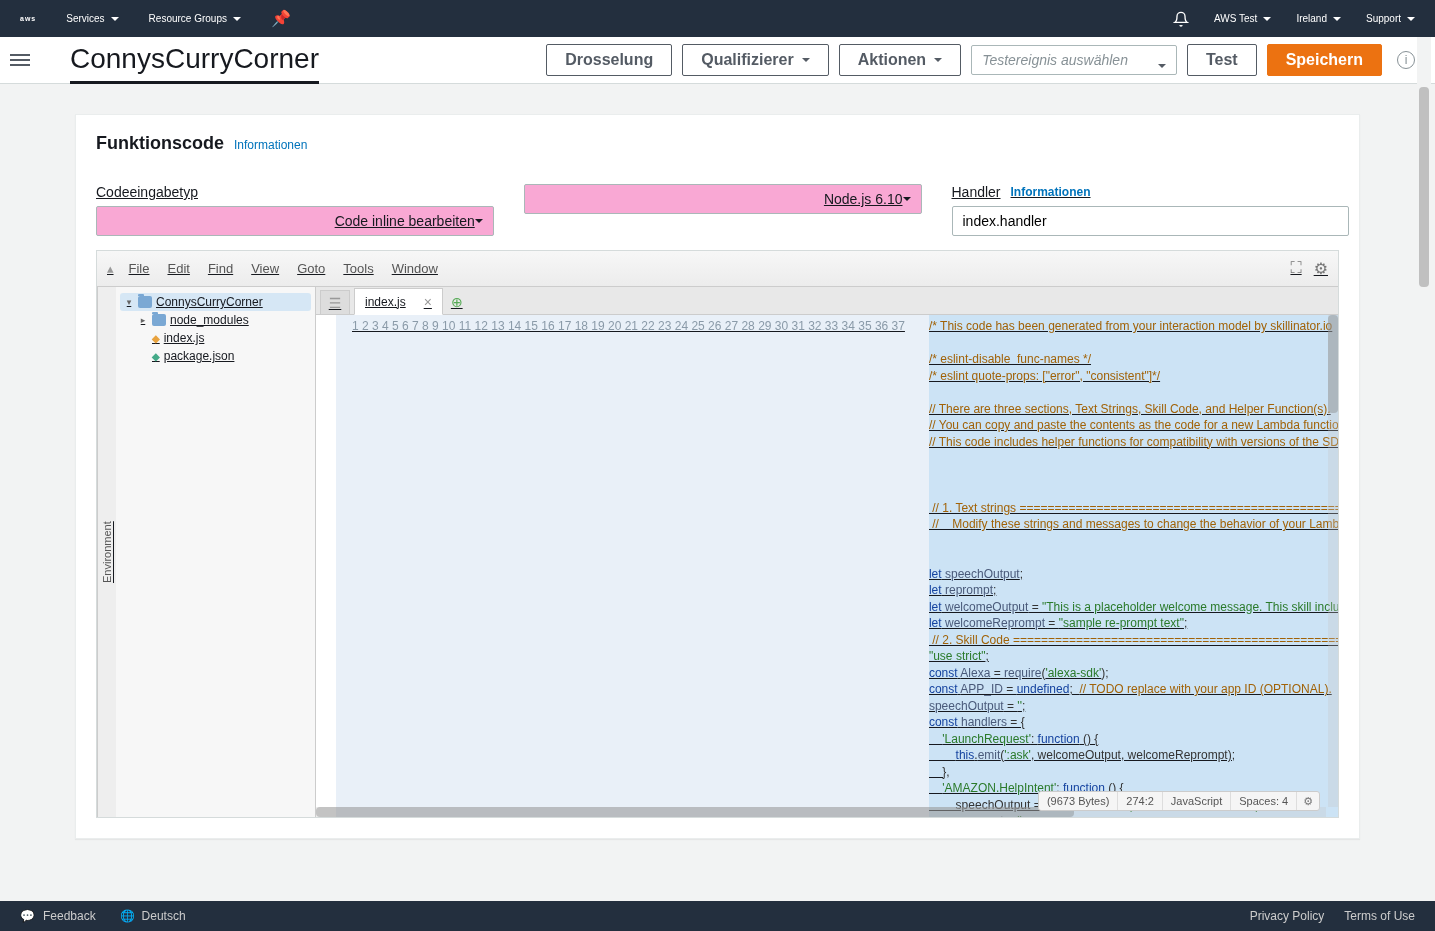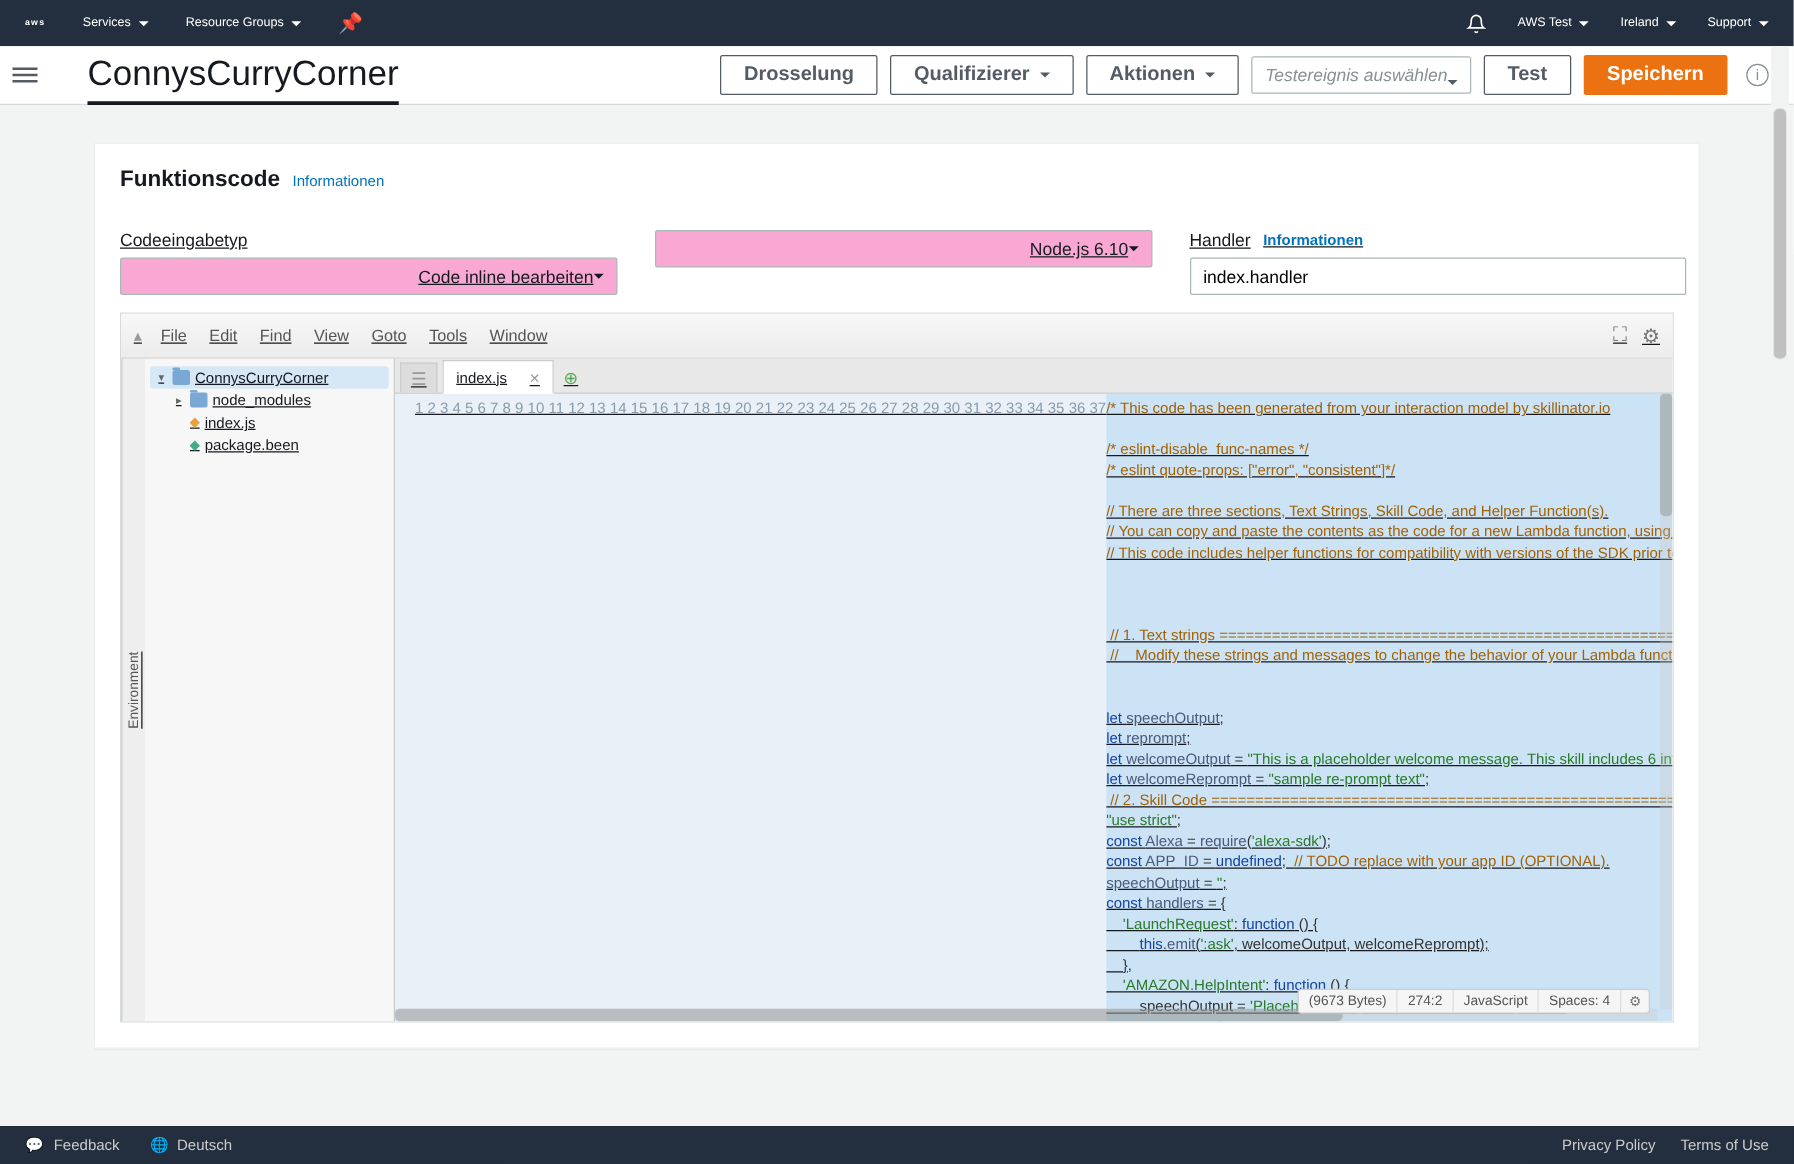--- a/index.html
+++ b/index.html
@@ -15,21 +15,21 @@
 .bell-icon { width:16px; height:16px; }
 
 .subheader { background:#fff; height:47px; display:flex; align-items:center; padding:0 20px 0 10px; border-bottom:1px solid #d5dbdb; }
 .hamburger { width:20px; margin-right:40px; cursor:pointer; }
 .hamburger div { height:2px; background:#545b64; margin:3px 0; }
 .page-title { font-size:28px; font-weight:400; color:#16191f; border-bottom:3px solid #16191f; padding-bottom:6px; margin-top:6px;}
 .subheader .actions { margin-left:auto; display:flex; gap:10px; align-items:center; }
 .btn { background:#fff; border:1px solid #545b64; padding:6px 18px; border-radius:2px; cursor:pointer; font-size:16px; color:#545b64; font-weight:700; display:flex; align-items:center; gap:8px; }
 .btn .caret-down { border-top-color:#545b64; }
 .btn-primary { background:#ec7211; border-color:#ec7211; color:#fff; }
-.select-box { border:1px solid #aab7b8; padding:6px 10px; border-radius:2px; color:#879196; font-style:italic; display:flex; align-items:flex-end; min-width:170px; justify-content:space-between; }
+.select-box { border:1px solid #aab7b8; padding:6px 10px; border-radius:2px; color:#879196; font-style:italic; display:flex; align-items:flex-end; gap:30px; min-width:170px; justify-content:space-between; }
 .select-box .caret-down { border-top-color:#545b64; }
 .help-icon { width:18px; height:18px; border:1.5px solid #879196; border-radius:50%; color:#879196; font-size:12px; display:flex; align-items:center; justify-content:center; margin-left:15px; cursor:pointer;}
 
 .panel { background:#fff; margin:0 75px 20px 75px; border:1px solid #eaeded; box-shadow:0 1px 1px rgba(0,0,0,0.05); }
 .panel-header { padding:18px 20px; display:flex; align-items:baseline; gap:10px; }
 .panel-header h2 { font-size:18px; font-weight:700; }
 .panel-header .info-link { color:#0073bb; font-size:12px; cursor:pointer; }
 .panel-body { padding:12px 20px 20px 20px;text-decoration:underline; }
 .form-row { display:flex; gap:30px; margin-bottom:14px; }
 .form-col { flex:1; }
@@ -59,21 +59,21 @@
 .tree-caret { font-size:9px; color:#666; width:10px; text-align:center;}
 .tree-indent1 { padding-left:18px;}
 .tree-indent2 { padding-left:32px;}
 .editor { flex:1; display:flex; flex-direction:column; position:relative; background:#fff;}
 .editor-tabs { height:28px; background:#e8e8e8; border-bottom:1px solid #ccc; display:flex; align-items:flex-end;}
 .ed-tab-ghost { width:30px; height:24px; background:#ddd; border:1px solid #ccc; border-bottom:none; margin-left:4px; display:flex; align-items:center; justify-content:center; color:#999; cursor:pointer;}
 .ed-tab { height:27px; background:#fff; border:1px solid #ccc; border-bottom:1px solid #fff; padding:4px 10px; margin-left:4px; font-size:12px; display:flex; align-items:center; gap:18px; position:relative; top:1px;}
 .ed-tab .close { color:#999; cursor:pointer; font-size:14px;}
 .ed-add { color:#5a5; margin-left:8px; font-size:14px; cursor:pointer; margin-bottom:4px;}
 .code-area { flex:1; display:flex; font-family:Menlo,Monaco,Consolas,monospace; font-size:12px; overflow:hidden; position:relative;}
-.gutter { background:#e9f0f8; color:#8a9aa8; text-align:right; padding:3px 0 3px 16px; user-select:none; line-height:16.5px;}
+.gutter { background:#e9f0f8; color:#8a9aa8; text-align:right; padding:3px 24px 3px 16px; user-select:none; line-height:16.5px;margin-left:20px;}
 .code-lines { flex:1; background:#cce3f5; padding:3px 0; line-height:16.5px; overflow:hidden; white-space:pre; color:#333;}
 .c-comment { color:#a16207;text-align:center; }
 .c-keyword { color:#1644a0; font-weight:500;}
 .c-string { color:#2a7a2a; }
 .c-ident { color:#4a5a7a; }
 .status-bar { position:absolute; bottom:6px; right:18px; background:#f5f5f5; border:1px solid #ccc; border-radius:3px; font-size:11px; color:#555; display:flex; align-items:center; }
 .status-bar span { padding:3px 8px; border-right:1px solid #ddd;}
 .status-bar span:last-child { border-right:none;}
 .status-bar .gear { padding:2px 6px; color:#777; cursor:pointer;}
 .scroll-h { position:absolute; bottom:0; left:0; right:12px; height:10px; background:rgba(200,200,200,0.3);}
@@ -220,21 +220,21 @@
               <span class="tree-caret">▸</span>
               <span class="tree-icon folder-icon"></span>
               <span>node_modules</span>
             </div>
           <div class="tree-item tree-indent2">
               <span class="js-icon">◆</span>
               <span>index.js</span>
             </div>
           <div class="tree-item tree-indent2">
               <span class="json-icon">◆</span>
-              <span>package.been</span>
+              <span>package.json</span>
             </div>
         </div>
         <div class="editor">
           <div class="editor-tabs">
             <div class="ed-tab-ghost">☰</div>
             <div class="ed-tab">
                 <span>index.js</span>
                 <span class="close">×</span>
               </div>
             <div class="ed-add">⊕</div>

